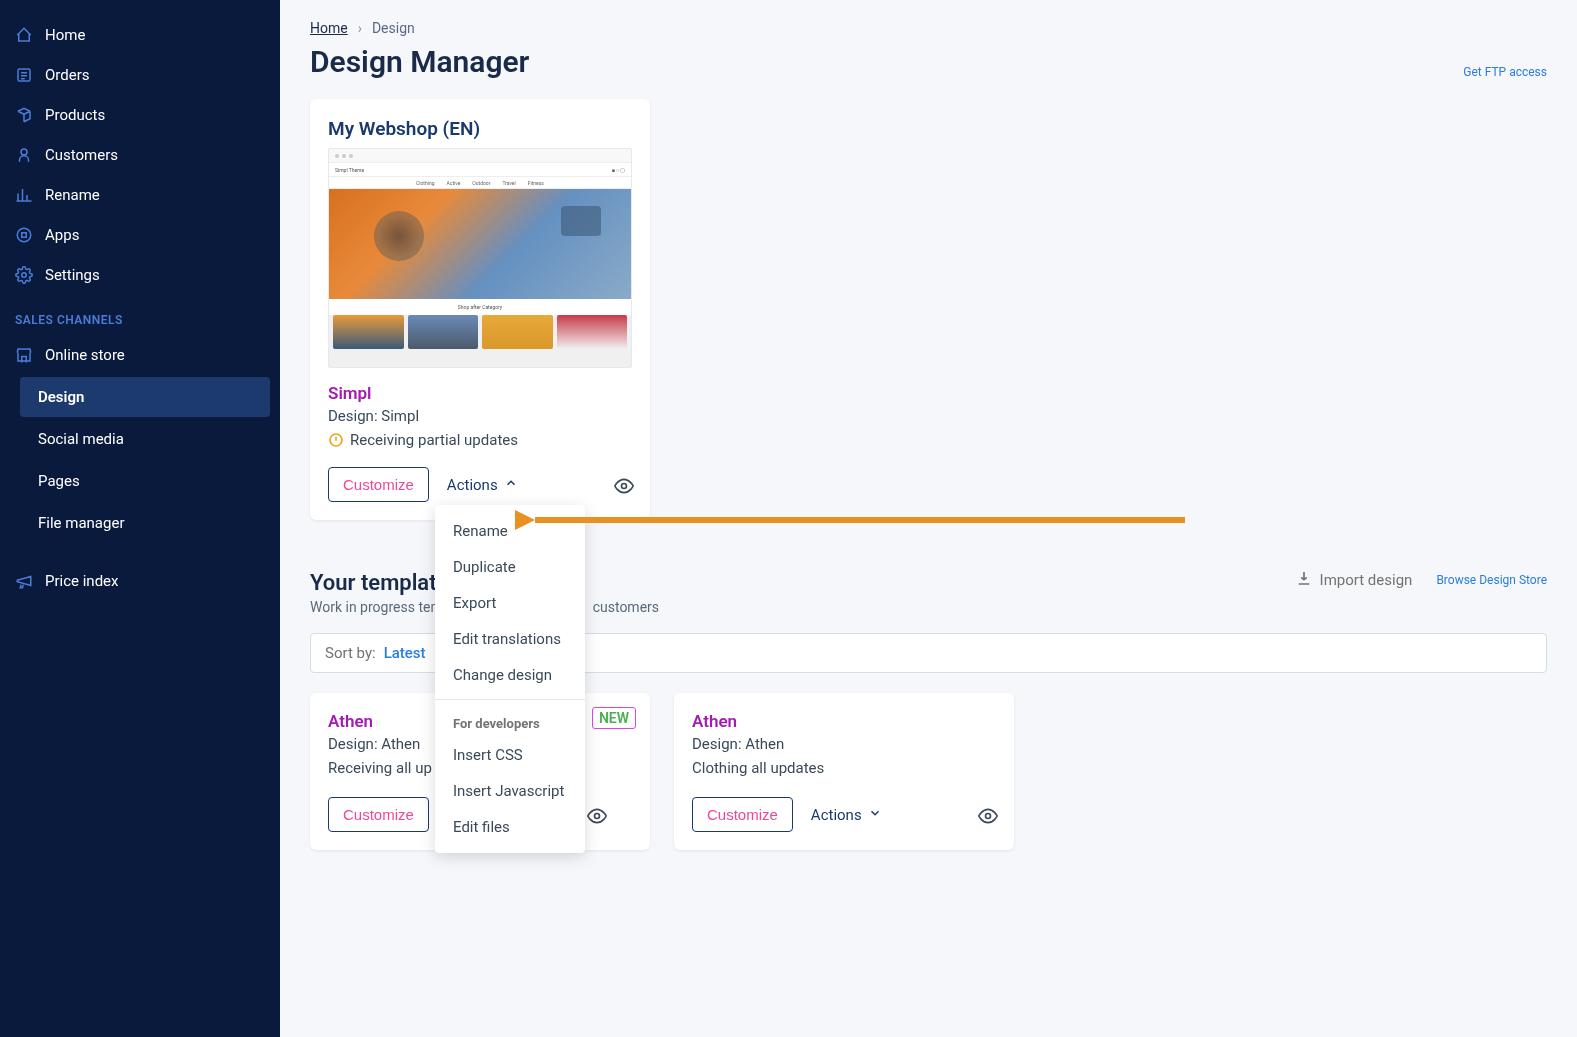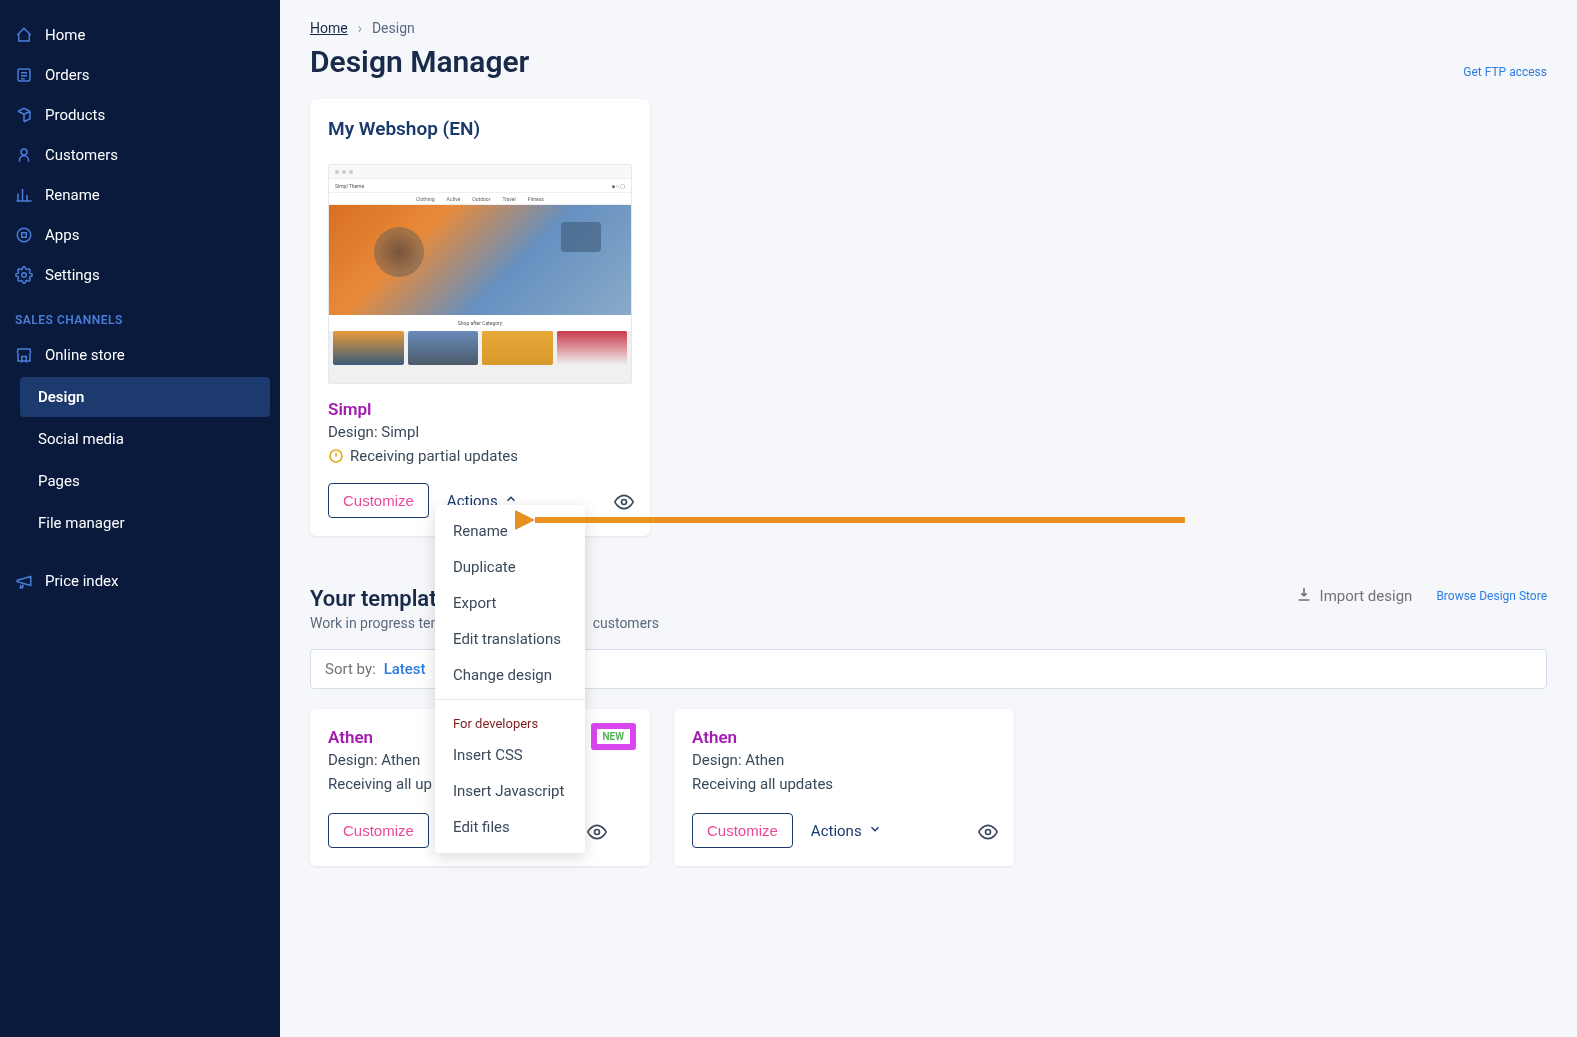--- a/index.html
+++ b/index.html
@@ -14,21 +14,21 @@
 .sub-nav .nav-item.active { background: #1d3a6e; font-weight: 600; }
 .main { flex: 1; padding: 20px 30px; overflow-x: hidden; }
 .breadcrumb { display: flex; align-items: center; gap: 10px; font-size: 14px; color: #5a6a85; margin-bottom: 8px; }
 .breadcrumb a { color: #1a2b4a; text-decoration: underline; }
 .breadcrumb .sep { color: #8a96ab; }
 .header-row { display: flex; justify-content: space-between; align-items: flex-end; margin-bottom: 20px; }
 .page-title { font-size: 30px; font-weight: 600; color: #1a2b4a; }
 .link-blue { color: #2b7de1; text-decoration: none; font-size: 12px; cursor: pointer; }
 .card { background: #fff; border-radius: 6px; box-shadow: 0 1px 3px rgba(0,0,0,0.08); }
 .design-card { width: 340px; padding: 18px; margin-bottom: 50px; position: relative; }
-.card-title { font-size: 19px; font-weight: 600; color: #1a3a6e; margin-bottom: 24px; }
+.card-title { font-size: 19px; font-weight: 600; color: #1a3a6e; margin-bottom: 8px; }
 .preview-box { background: #f0f0f0; height: 220px; margin-bottom: 15px; position: relative; overflow: hidden; border: 1px solid #e5e8ed; border-radius: 2px; }
 .preview-browser-bar { height: 14px; background: #f8f8f8; display: flex; align-items: center; padding-left: 6px; gap: 3px; border-bottom: 1px solid #eee; }
 .preview-browser-bar span { width: 4px; height: 4px; border-radius: 50%; background: #ccc; }
 .preview-header { height: 14px; background: #fff; display: flex; align-items: center; justify-content: space-between; padding: 0 6px; font-size: 5px; color: #555; border-bottom: 1px solid #eee; }
 .preview-nav { height: 12px; background: #fff; display: flex; align-items: center; justify-content: center; gap: 12px; font-size: 5px; color: #666; border-bottom: 1px solid #eee; }
 .preview-hero { height: 110px; background: linear-gradient(135deg, #d87020 0%, #e88a3a 30%, #6590c0 60%, #8aabc8 100%); position: relative; }
 .preview-hero::before { content: ''; position: absolute; right: 10%; top: 15%; width: 40px; height: 30px; background: rgba(60,90,120,0.6); border-radius: 4px; }
 .preview-hero::after { content: ''; position: absolute; left: 15%; top: 20%; width: 50px; height: 50px; background: radial-gradient(circle, rgba(90,70,60,0.8) 0%, rgba(120,100,80,0.6) 60%); border-radius: 50%; }
 .preview-cat-label { height: 16px; background: #fff; display: flex; align-items: center; justify-content: center; font-size: 5px; color: #555; }
 .preview-thumbs { display: flex; gap: 4px; padding: 0 4px 4px; height: 38px; }
@@ -41,35 +41,35 @@
 .design-sub { font-size: 15px; color: #3a4a5a; margin-bottom: 6px; }
 .status-row { display: flex; align-items: center; gap: 6px; color: #3a4a5a; font-size: 15px; margin-bottom: 18px; }
 .warn-icon { color: #e8a817; width: 16px; height: 16px; display: inline-flex; align-items: center; justify-content: center; }
 .card-actions { display: flex; align-items: center; gap: 18px; }
 .btn-outline { border: 1px solid #1a3a6e; color: #ec4899; background: #fff; padding: 8px 14px; border-radius: 4px; font-size: 15px; cursor: pointer; }
 .actions-toggle { display: flex; align-items: center; gap: 6px; color: #1a3a6e; font-size: 15px; cursor: pointer; }
 .eye-icon { width: 18px; height: 18px; color: #3a4a5a; cursor: pointer; margin-left: auto; }
 .dropdown { position: absolute; top: 485px; left: 125px; width: 150px; background: #fff; border-radius: 4px; box-shadow: 0 4px 16px rgba(0,0,0,0.15); z-index: 100; padding: 8px 0; }
 .dropdown-item { padding: 9px 18px; font-size: 15px; color: #3a4a5a; cursor: pointer; }
 .dropdown-sep { border-top: 1px solid #e5e8ed; margin: 6px 0; }
-.dropdown-header { padding: 10px 18px 6px; font-size: 13px; color: #7f1d1d; font-weight: 400; }
+.dropdown-header { padding: 10px 18px 6px; font-size: 13px; color: #737373; font-weight: 700; }
 .arrow-overlay { position: absolute; top: 490px; left: 205px; z-index: 200; pointer-events: none; }
 .section-header { display: flex; justify-content: space-between; align-items: flex-start; margin-bottom: 18px; }
 .section-title { font-size: 22px; font-weight: 600; color: #1a2b4a; margin-bottom: 4px; }
 .section-sub { font-size: 14px; color: #5a6a7a; }
 .header-actions { display: flex; align-items: center; gap: 24px; }
 .import-link { display: flex; align-items: center; gap: 8px; color: #737373; font-size: 15px; cursor: pointer; }
 .filter-row { display: flex; gap: 20px; margin-bottom: 20px; }
 .sort-box { border: 1px solid #d5dde8; border-radius: 4px; padding: 10px 14px; display: flex; align-items: center; gap: 8px; background: #fff; font-size: 15px; }
 .sort-box .label { color: #737373; }
 .sort-box .value { color: #2b7de1; font-weight: 500; }
 .search-box { flex: 1; border: 1px solid #d5dde8; border-radius: 4px; padding: 10px 14px; font-size: 15px; color: #8a96ab; background: #fff; }
 .templates-row { display: flex; gap: 24px; }
 .template-card { width: 340px; padding: 18px; position: relative; }
-.badge-new { position: absolute; top: 14px; right: 14px; border: 6px solid #d946ef; color: #4caf50; font-size: 10px; font-weight: 600; padding: 2px 6px; border-radius: 3px; }
+.badge-new { position: absolute; top: 14px; right: 14px; border: 1px solid #d946ef; color: #4caf50; font-size: 14px; font-weight: 600; padding: 2px 6px; border-radius: 3px; }
 .main-inner { position: relative; }
 </style>
 </head>
 <body>
 
 <div class="layout">
   <aside class="sidebar">
     <div class="nav-item">
       <span class="nav-icon">
           <svg viewBox="0 0 24 24" width="18" height="18" fill="none" stroke="currentColor" stroke-width="2">
@@ -291,21 +291,21 @@
           <span class="eye-icon" style="margin-left:140px"><svg viewBox="0 0 24 24" width="20" height="20" fill="none" stroke="currentColor" stroke-width="2">
                   <path d="M1 12s4-8 11-8 11 8 11 8-4 8-11 8-11-8-11-8z"></path>
                   <circle cx="12" cy="12" r="3"></circle>
                 </svg></span>
         </div>
       </div>
 
       <div class="card template-card">
         <div class="design-name">Athen</div>
         <div class="design-sub">Design: Athen</div>
-        <div class="design-sub" style="margin-bottom:20px">Receiving all updates</div>
+        <div class="design-sub" style="margin-bottom:20px">Clothing all updates</div>
         <div class="card-actions">
           <button class="btn-outline">Customize</button>
           <div class="actions-toggle">
             <span>Actions</span>
             <span><svg viewBox="0 0 24 24" width="14" height="14" fill="none" stroke="currentColor" stroke-width="2.5">
                     <path d="M6 9l6 6 6-6"></path>
                   </svg></span>
           </div>
           <span class="eye-icon"><svg viewBox="0 0 24 24" width="20" height="20" fill="none" stroke="currentColor" stroke-width="2">
                   <path d="M1 12s4-8 11-8 11 8 11 8-4 8-11 8-11-8-11-8z"></path>

